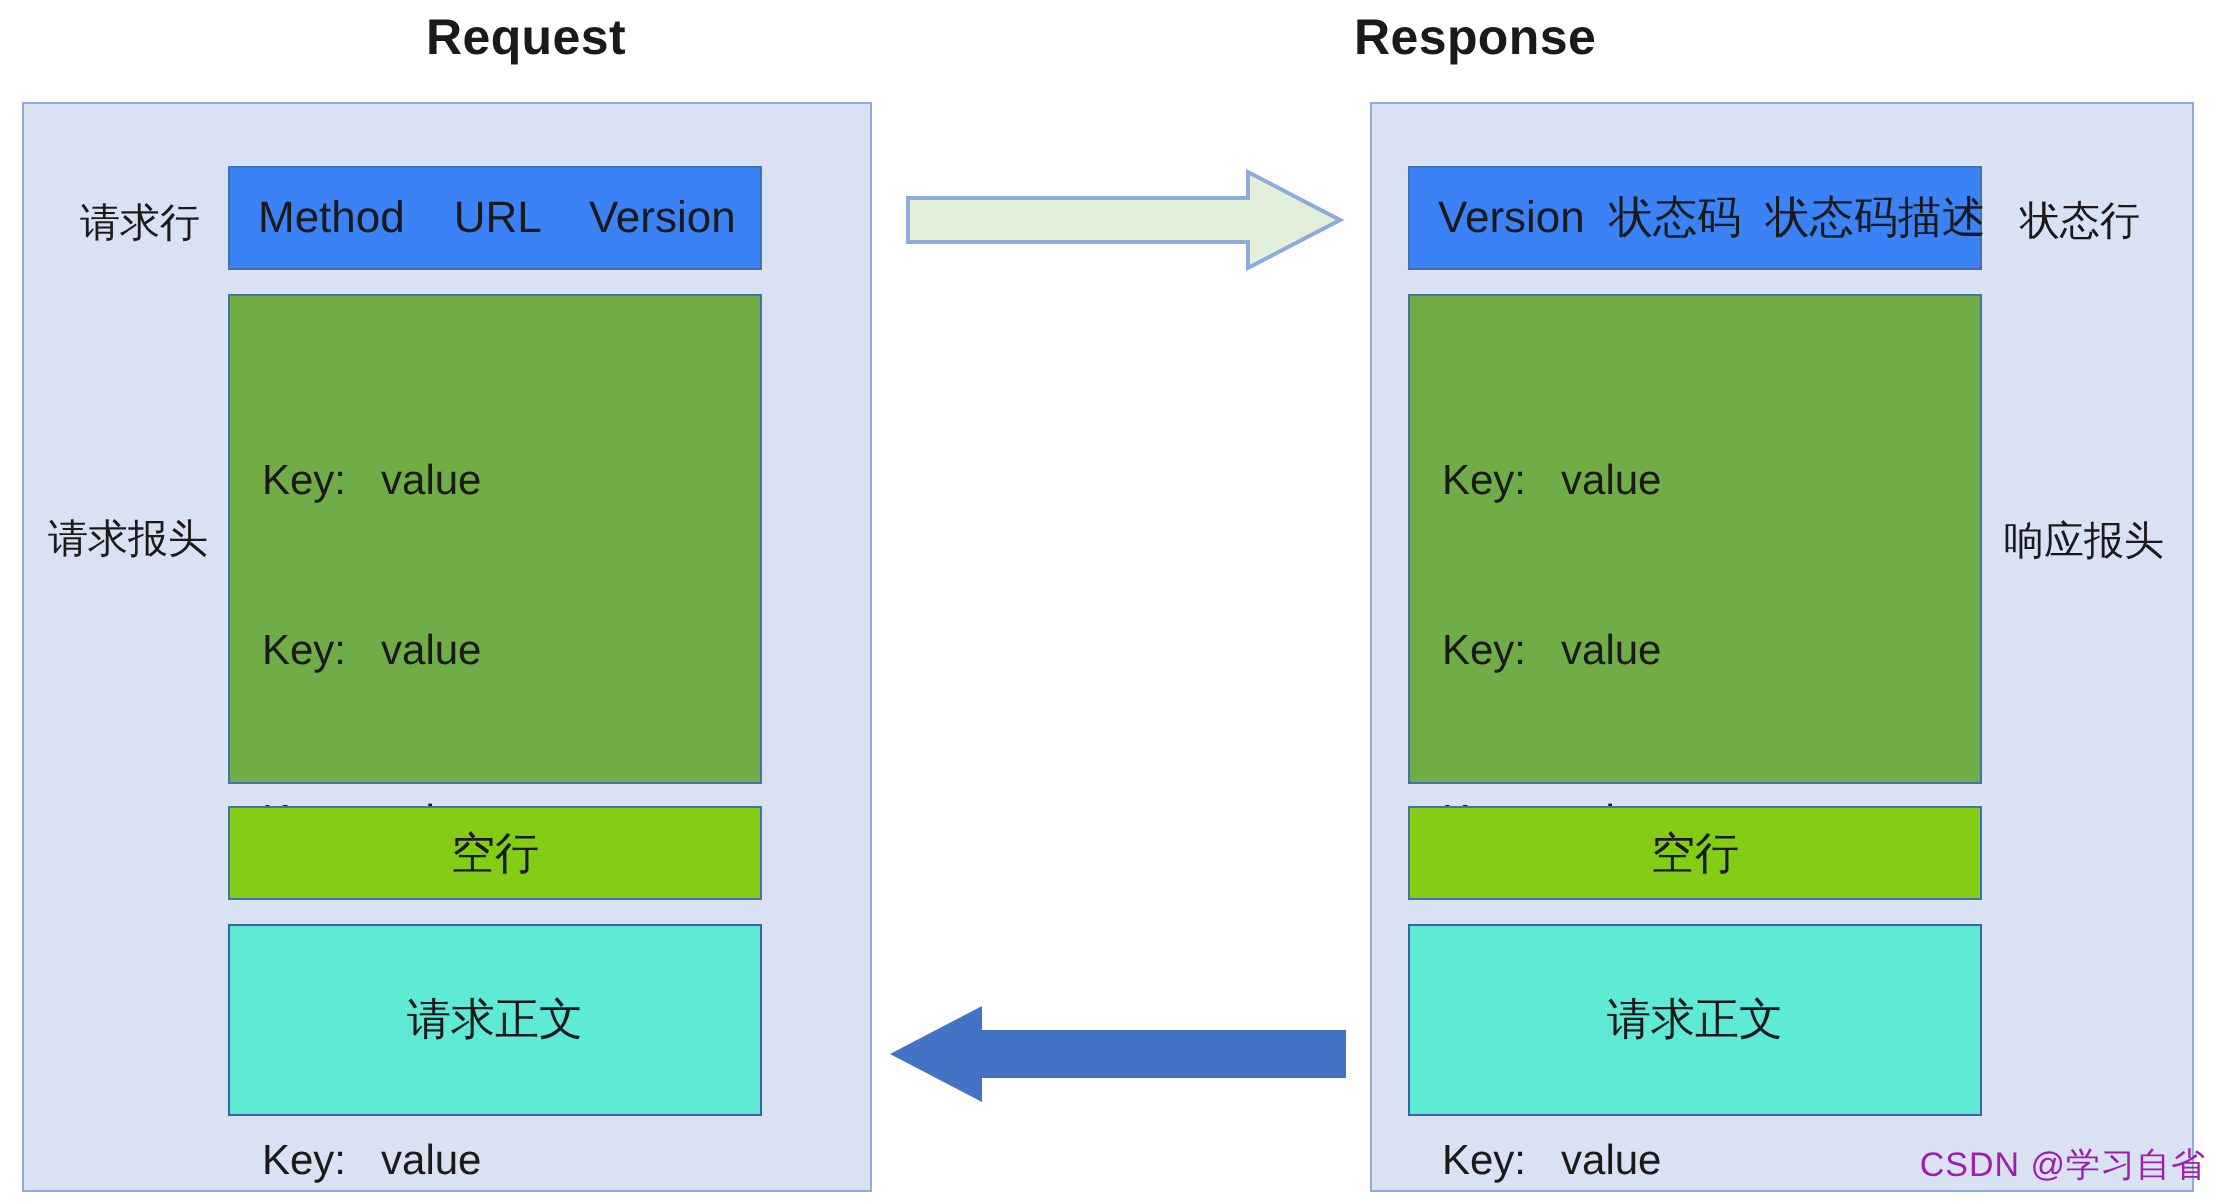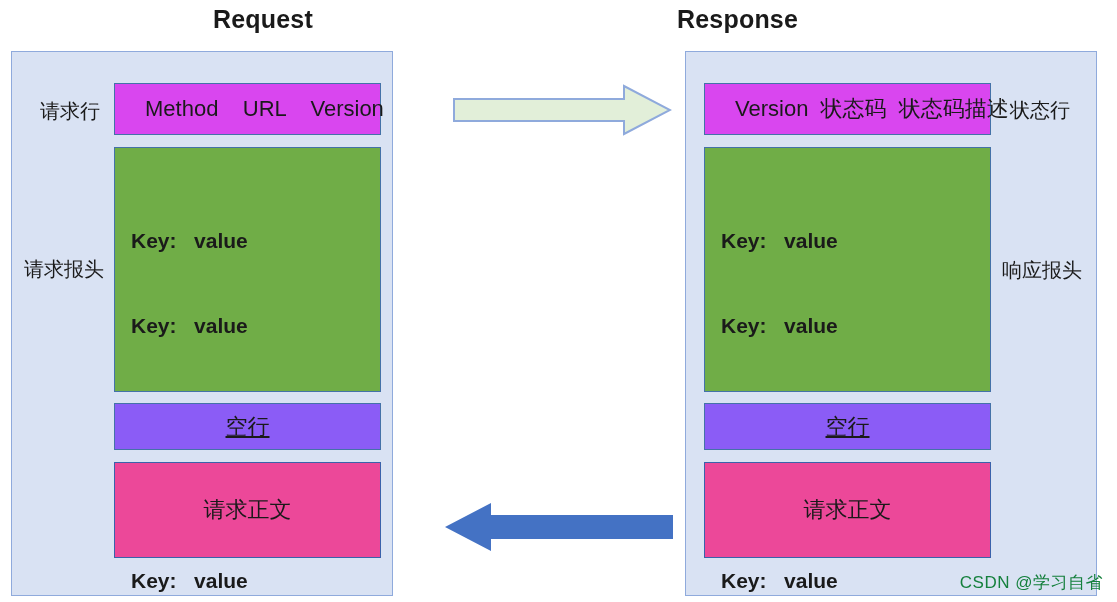--- a/index.html
+++ b/index.html
@@ -35,61 +35,59 @@
   #title-request { left: 0; top: 5px; width: 440px; text-align: center; padding-left: 43px; }
   #title-response { left: 677px; top: 5px; width: 440px; text-align: left; }
 
   
   .panel {
     position: absolute;
     background: #D9E2F3;
     border: 1px solid #8FAADC;
     box-sizing: border-box;
   }
-  #panel-request  { left: 11px;  top: 51px; width: 382px; height: 545px; }
+  #panel-request  { left: 11px;  top: 51px; width: 425px; height: 545px; }
   #panel-response { left: 685px; top: 51px; width: 412px; height: 545px; }
 
   
   .block {
     position: absolute;
     box-sizing: border-box;
     border: 1px solid #4472A8;
     display: flex;
     align-items: center;
     justify-content: center;
     font-size: 22px;
     color: #1a1a1a;
     white-space: pre;
   }
   .block.start-line {
-    background: #d946ef;
+    background: #3b82f6;
     justify-content: flex-start;
-    padding-left: 30px;
+    padding-left: 14px;
   }
   .block.headers {
     background: #70AD47;
     display: block;
     padding: 22px 0 0 16px;
     line-height: 1.35;
     font-size: 21px;
   }
   .block.blank-line {
-    background: #8b5cf6;
-    text-decoration: underline;
+    background: #84cc16;
   }
   .block.body {
-    background: #ec4899;
+    background: #5eead4;
     border-color: #3A62AB;
   }
 
   .kv-row {
     white-space: pre;
     font-size: 21px;
     color: #1a1a1a;
-    font-weight: bold;
   }
 
   
   #req-start   { left: 102px; top: 31px;  width: 267px; height: 52px; }
   #req-headers { left: 102px; top: 95px;  width: 267px; height: 245px; }
   #req-blank   { left: 102px; top: 351px; width: 267px; height: 47px; }
   #req-body    { left: 102px; top: 410px; width: 267px; height: 96px; }
 
   
   #res-start   { left: 18px; top: 31px;  width: 287px; height: 52px; }
@@ -113,21 +111,21 @@
   .arrow-wrap { position: absolute; }
   #arrow-top    { left: 452px; top: 83px;  width: 220px; height: 54px; }
   #arrow-bottom { left: 443px; top: 495px; width: 232px; height: 64px; }
 
   
   #watermark {
     position: absolute;
     right: 14px;
     bottom: 8px;
     font-size: 17px;
-    color: #15803d;
+    color: #a21caf;
     white-space: nowrap;
     letter-spacing: 0.5px;
   }
 </style>
 </head>
 <body>
 
 <div class="stage">
 
   <div class="diagram-title" id="title-request">Request</div>

